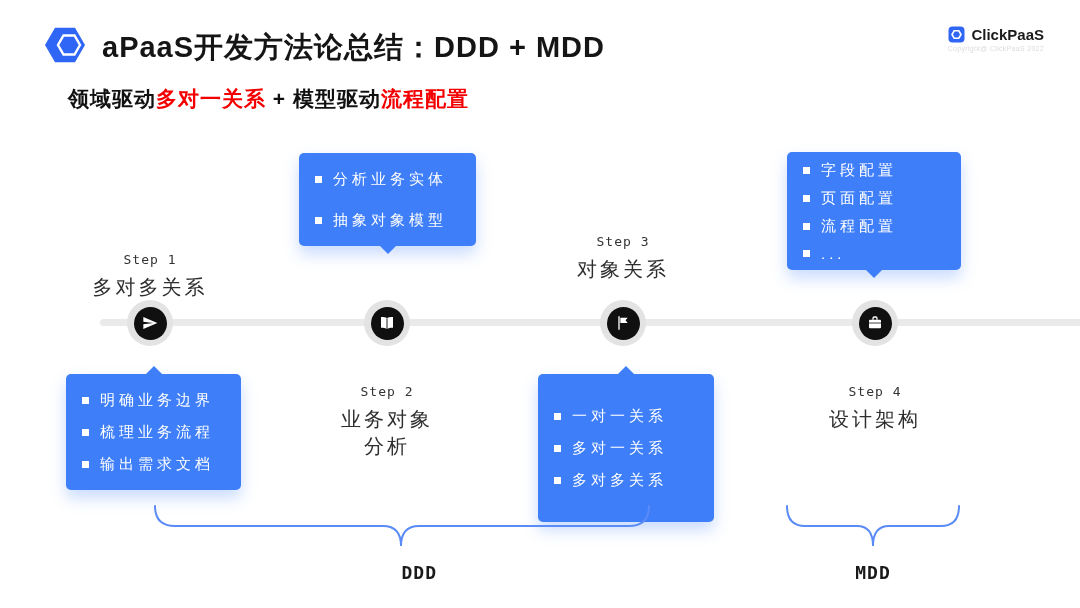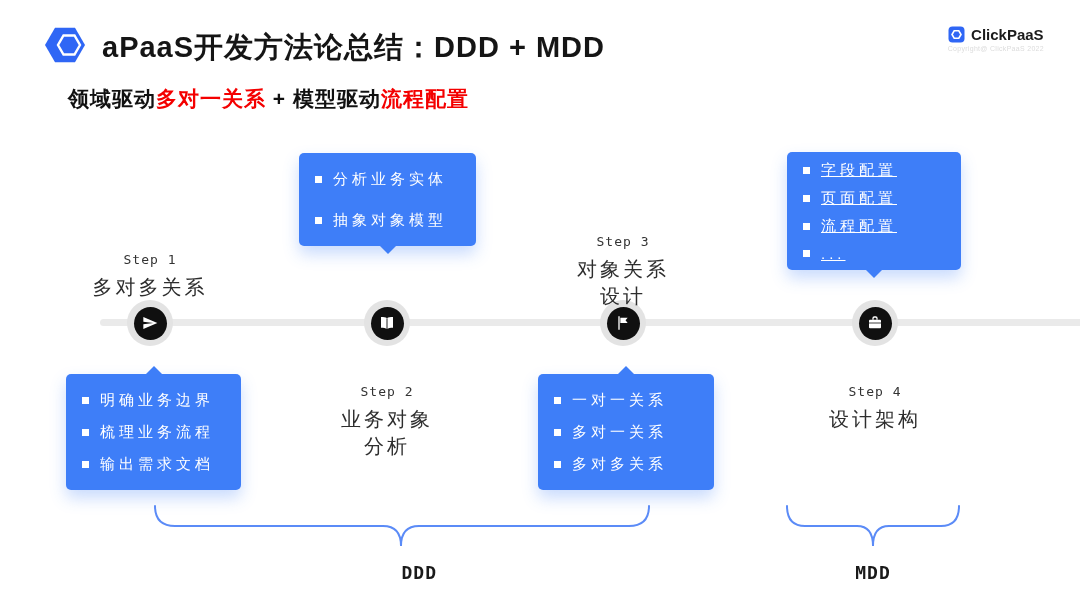--- a/index.html
+++ b/index.html
@@ -14,21 +14,21 @@
   .slide { position:absolute; inset:0; }
 
   
   .hex-icon { position:absolute; left:42px; top:22px; width:46px; height:46px; }
   .page-title {
     position:absolute; left:102px; top:28px;
     font-size:29px; font-weight:bold; letter-spacing:1px; color:#151515;
     white-space:nowrap;
   }
   .brand { position:absolute; right:36px; top:26px; text-align:right; }
-  .brand-row { display:flex; align-items:center; gap:6px; justify-content:center; }
+  .brand-row { display:flex; align-items:center; gap:6px; justify-content:flex-end; }
   .brand-name { font-size:15px; font-weight:bold; color:#1b1b1b; }
   .copyright { font-size:7px; color:#dcdcdc; margin-top:2px; letter-spacing:.3px; }
 
   
   .subtitle {
     position:absolute; left:68px; top:85px;
     font-size:21px; font-weight:600; letter-spacing:1px; white-space:nowrap;
   }
   .subtitle .red { color:var(--red,#f40000); }
 
@@ -75,21 +75,21 @@
     border-bottom:8px solid var(--accent-blue,#3e7ef8);
   }
   .arrow-down {
     position:absolute; bottom:-8px; left:50%; transform:translateX(-50%);
     width:0; height:0;
     border-left:8px solid transparent; border-right:8px solid transparent;
     border-top:8px solid var(--accent-blue,#3e7ef8);
   }
   .gap22 { gap:22px; }
   .gap13 { gap:13px; }
-  .gap9  { gap:9px;text-decoration:underline; }
+  .gap9  { gap:9px; }
 
   
   .brace { position:absolute; }
   .brace path { stroke:var(--brace-blue,#5b8bf7); stroke-width:2; fill:none; stroke-linecap:round; }
   .brace-label {
     position:absolute; top:562px; width:70px; text-align:center;
     font-family:"DejaVu Sans Mono", monospace;
     font-size:18px; font-weight:bold; color:#1a1a1a; letter-spacing:1px;
   }
 </style>
@@ -171,21 +171,20 @@
 
   <div class="step-block" style="left:312px; top:368px;">
     <div class="step-label">Step 2</div>
     <div class="step-title">业务对象</div>
     <div class="step-title">分析</div>
   </div>
 
   <div class="step-block" style="left:548px; top:218px;">
     <div class="step-label">Step 3</div>
     <div class="step-title">对象关系</div>
-    <div class="step-title">设计</div>
   </div>
 
   <div class="step-block" style="left:800px; top:368px;">
     <div class="step-label">Step 4</div>
     <div class="step-title">设计架构</div>
   </div>
 
   <div class="bbox gap13" style="left:66px; top:374px; width:175px; height:116px;">
     <div class="arrow-up"></div>
     <div class="bullet">
@@ -207,21 +206,21 @@
     <div class="bullet">
         <span class="sq"></span>
         <span>分析业务实体</span>
       </div>
     <div class="bullet">
         <span class="sq"></span>
         <span>抽象对象模型</span>
       </div>
   </div>
 
-  <div class="bbox gap13" style="left:538px; top:374px; width:176px; height:116px;">
+  <div class="bbox gap13" style="left:538px; top:374px; width:176px; height:148px;">
     <div class="arrow-up"></div>
     <div class="bullet">
         <span class="sq"></span>
         <span>一对一关系</span>
       </div>
     <div class="bullet">
         <span class="sq"></span>
         <span>多对一关系</span>
       </div>
     <div class="bullet">

